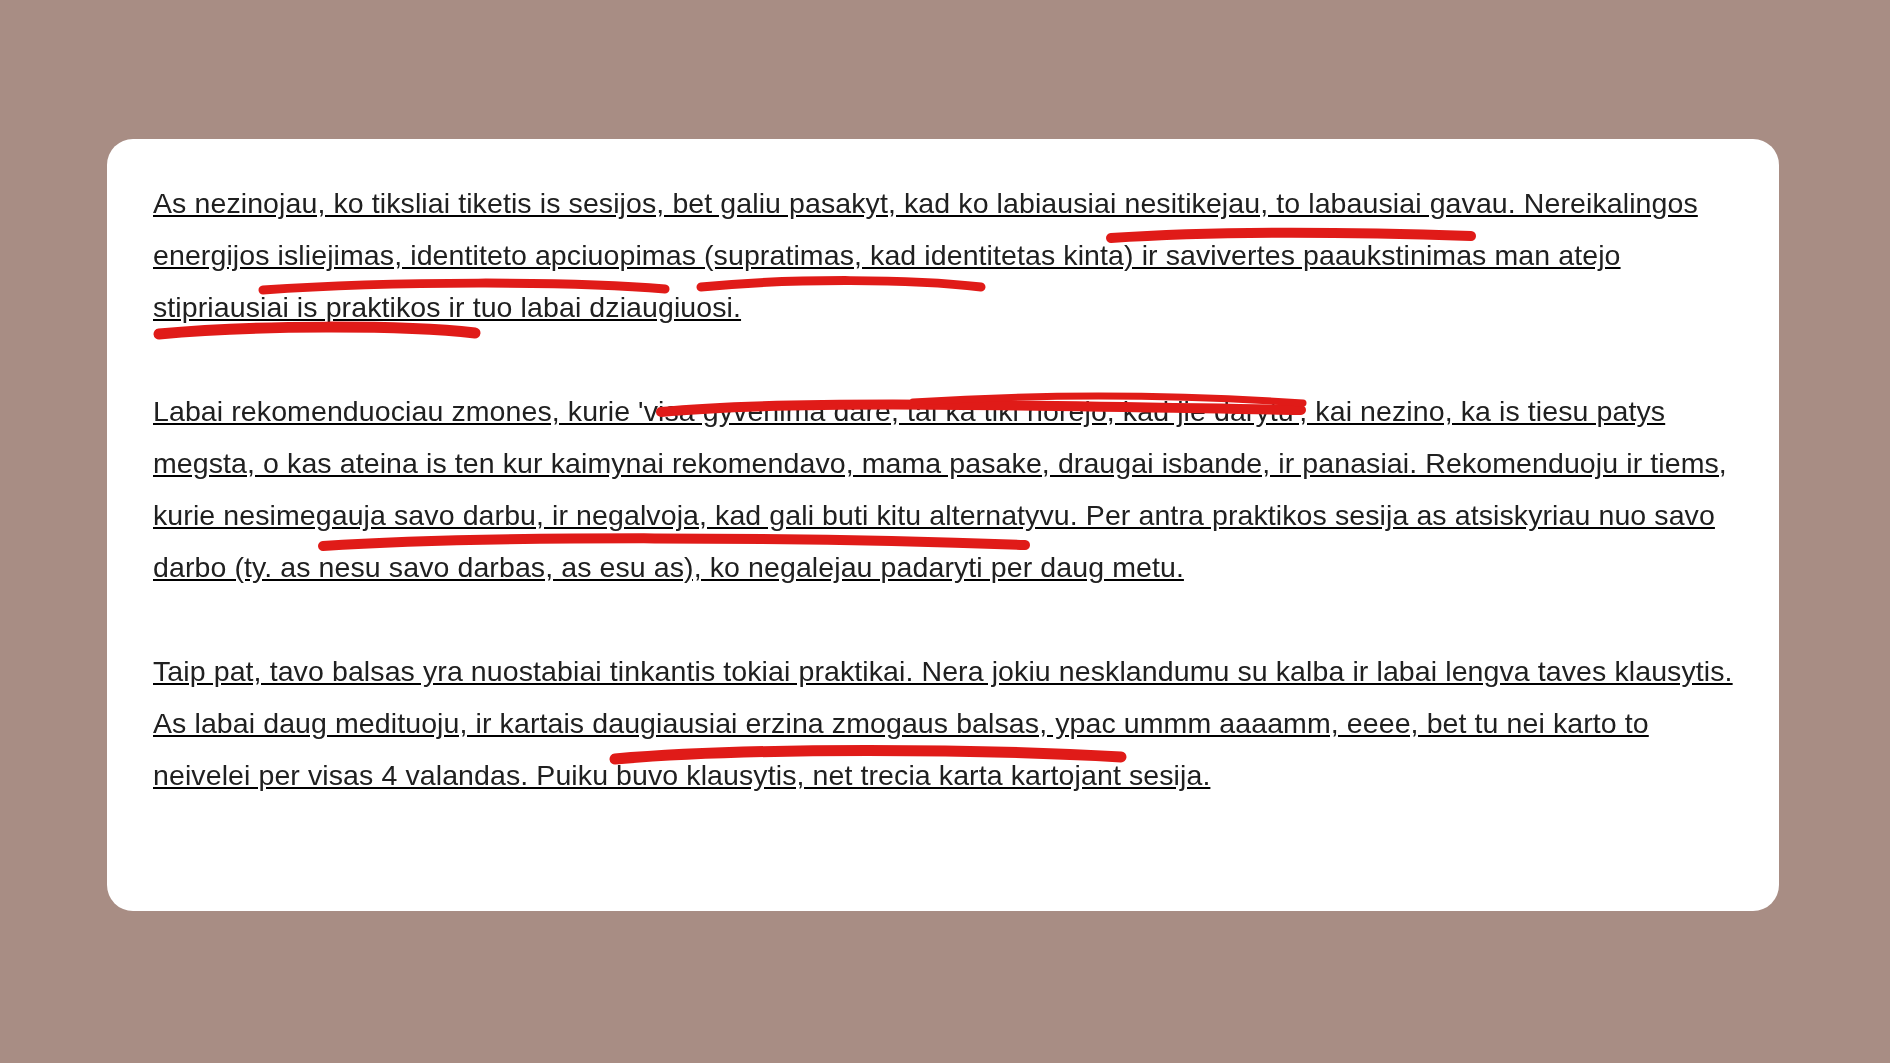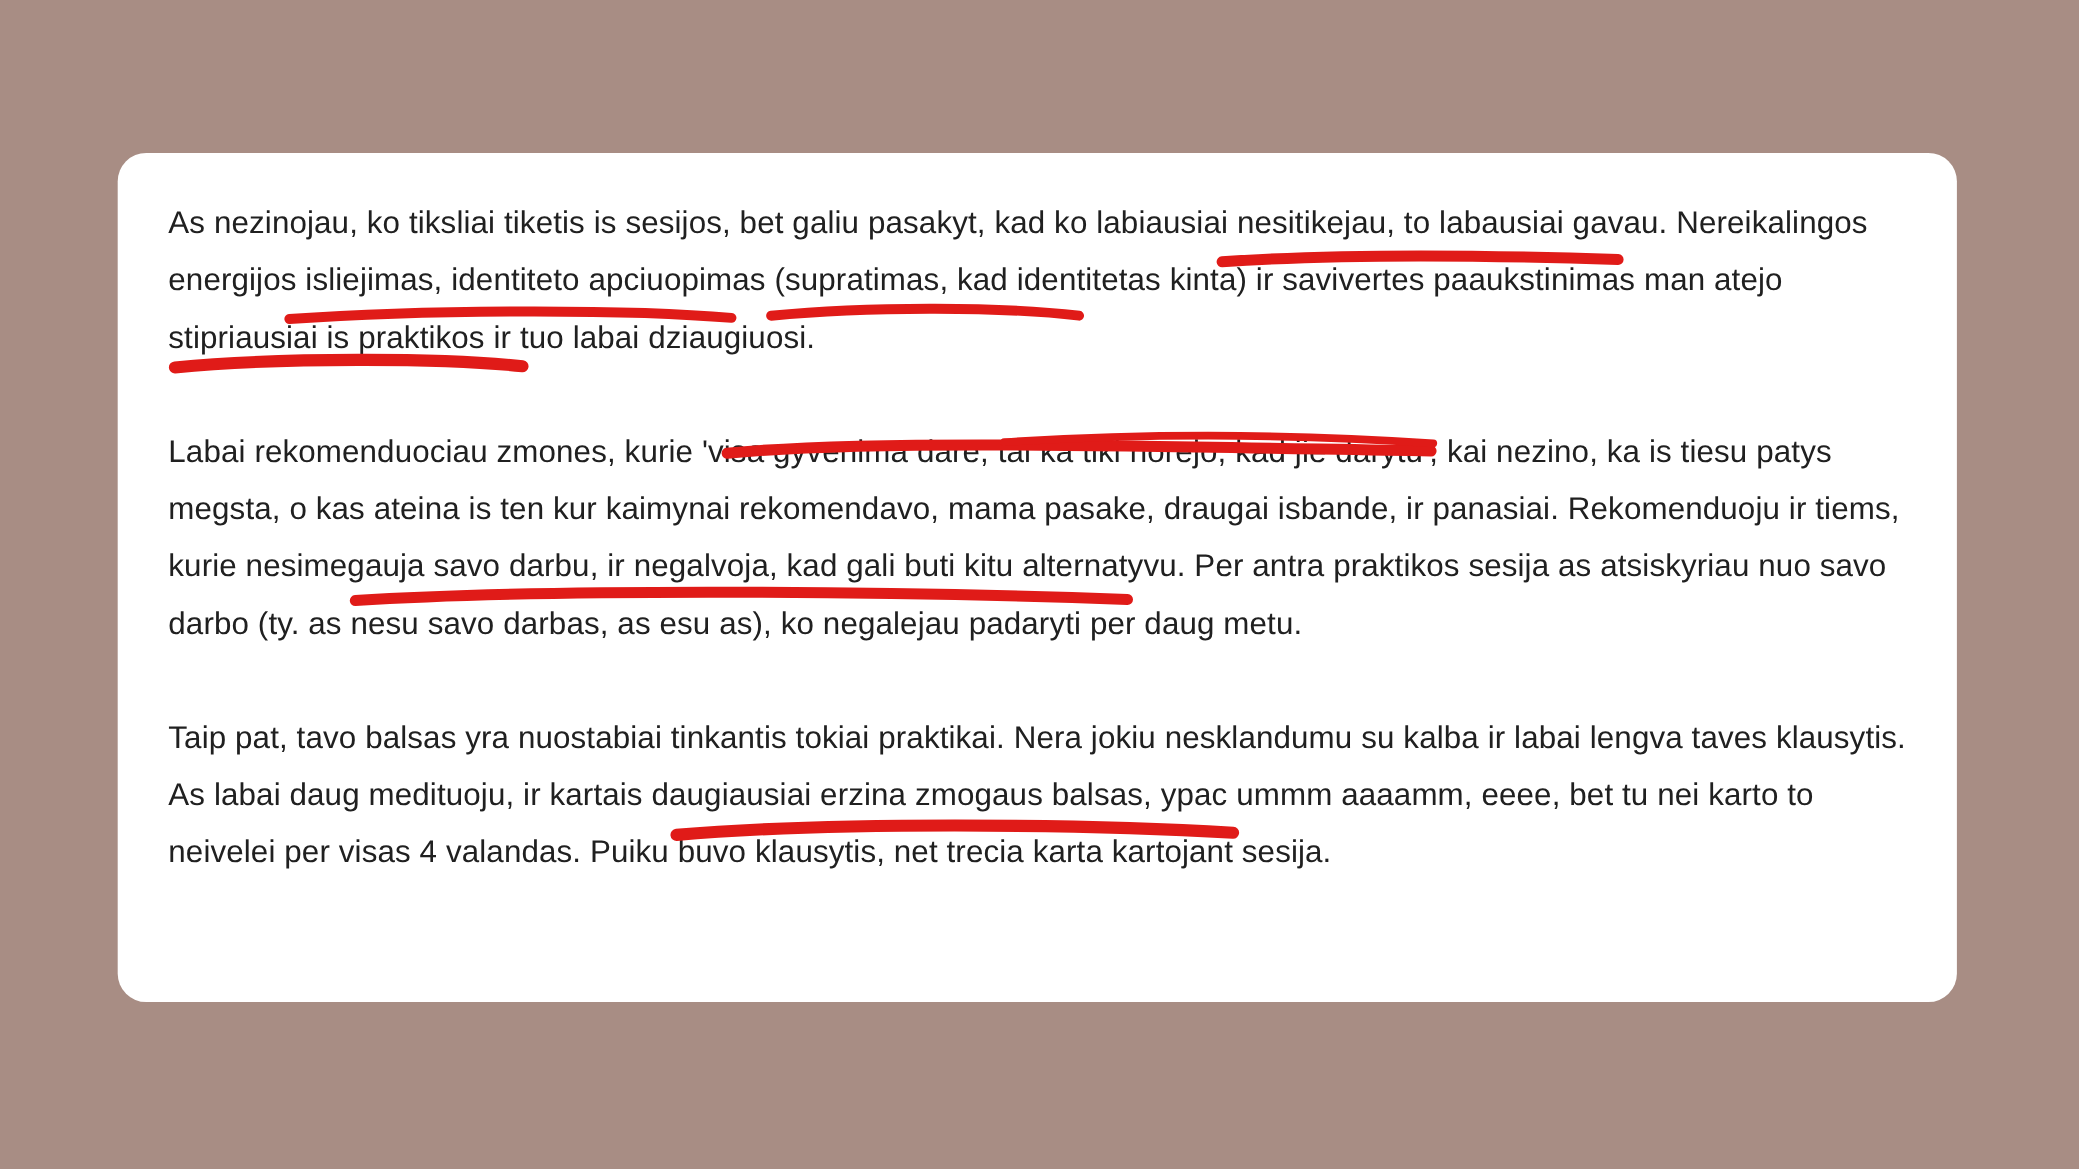--- a/index.html
+++ b/index.html
@@ -21,20 +21,21 @@
   .card {
     position: absolute;
     left: 107px;
     top: 139px;
     width: 1672px;
     height: 772px;
     background: #ffffff;
     border-radius: 26px;
     box-sizing: border-box;
     padding: 38px 46px 40px 46px;
+    text-decoration: underline;
   }
   .card-inner {
     position: relative;
     width: 100%;
     height: 100%;
   }
   p.para {
     margin: 0;
     font-size: 28.5px;
     line-height: 52px;

